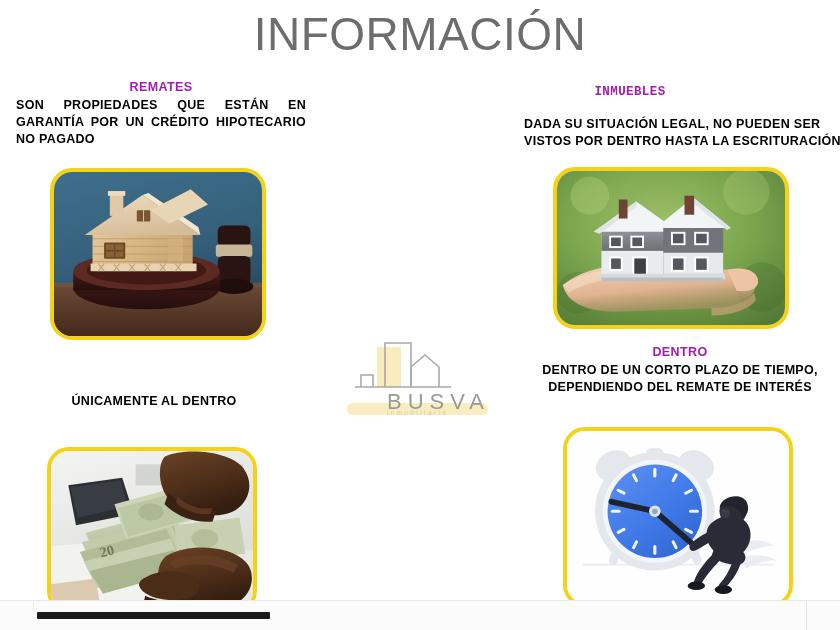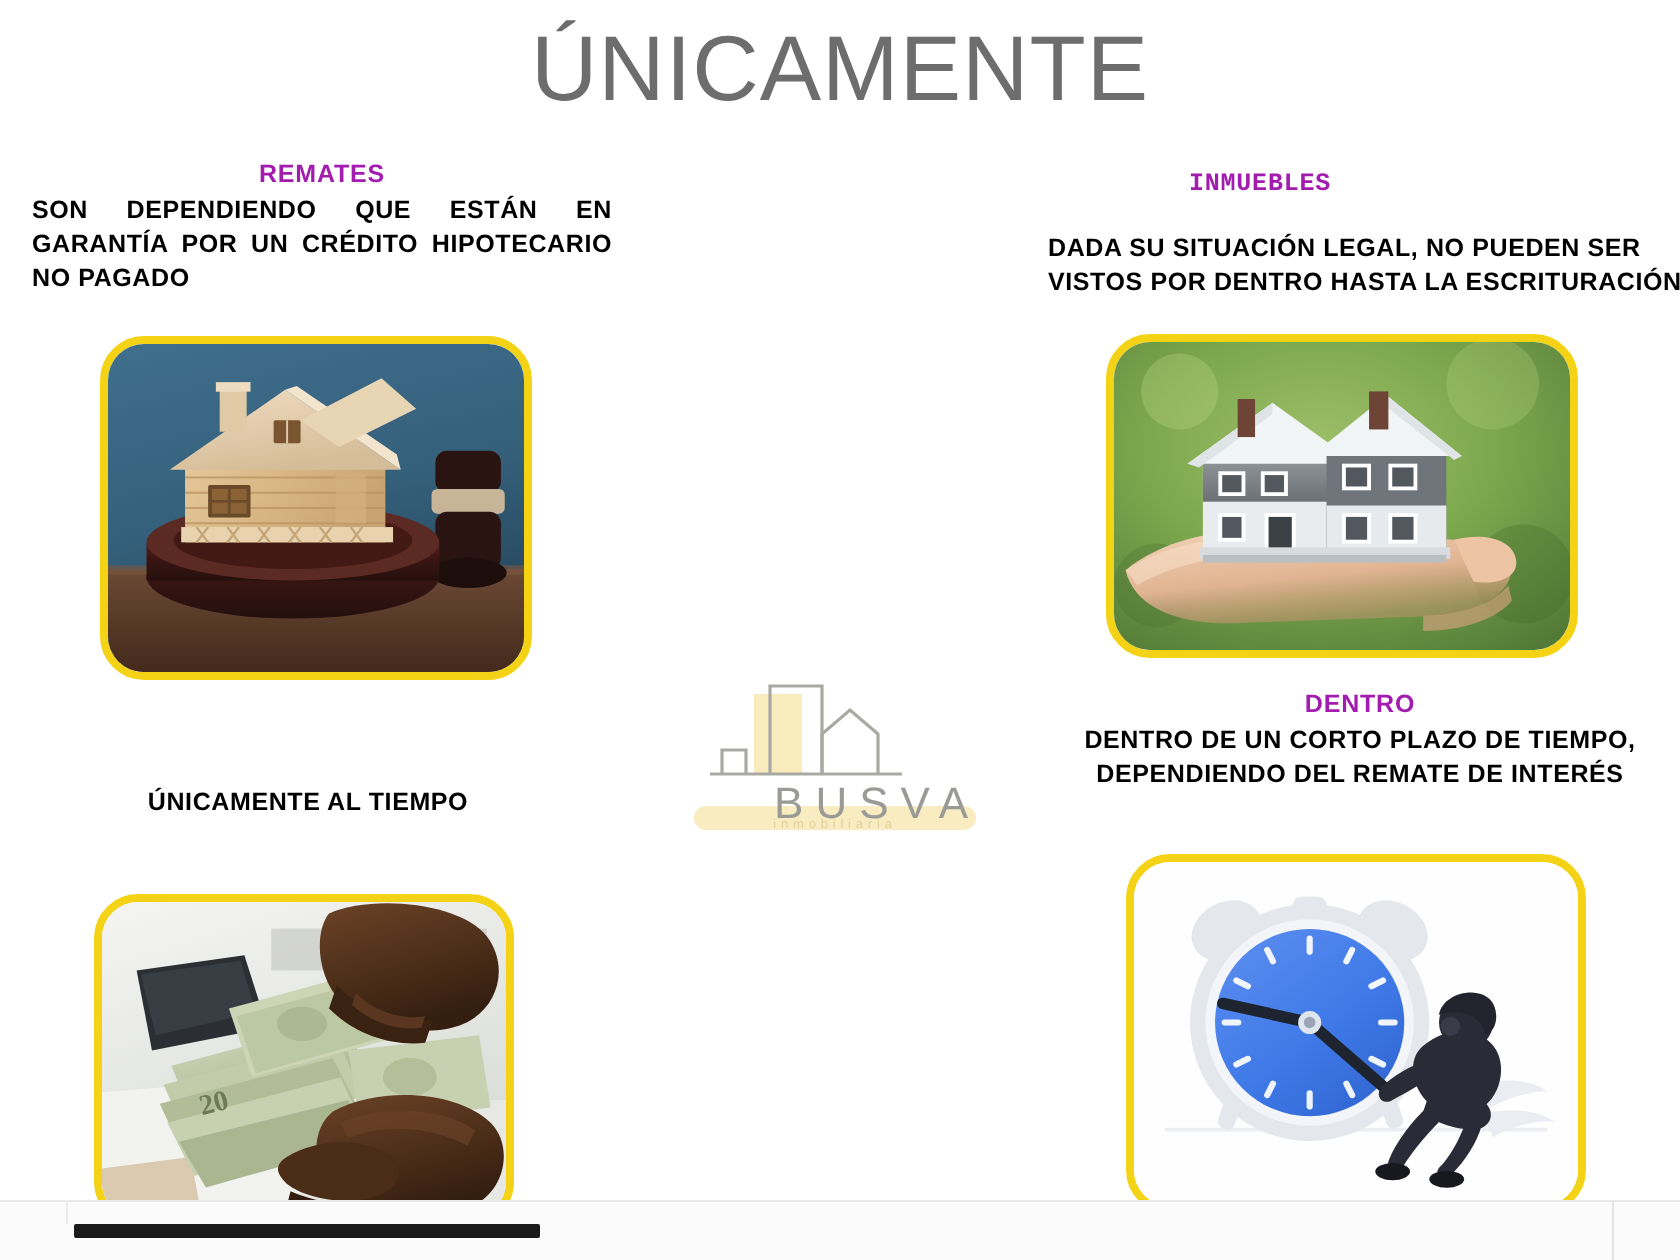--- a/index.html
+++ b/index.html
@@ -192,25 +192,25 @@
     width: 1px;
     height: 12px;
     background: #ececec;
   }
 </style>
 </head>
 <body>
 
 <div class="slide">
 
-  <div class="page-title">ÚNICAMENTE</div>
+  <div class="page-title">INFORMACIÓN</div>
 
   <div class="txt-remates">
     <div class="block-heading">REMATES</div>
-    <div class="block-body body-justify">SON DEPENDIENDO QUE ESTÁN EN GARANTÍA POR UN CRÉDITO HIPOTECARIO NO PAGADO</div>
+    <div class="block-body body-justify">SON PROPIEDADES QUE ESTÁN EN GARANTÍA POR UN CRÉDITO HIPOTECARIO NO PAGADO</div>
   </div>
 
   <div class="photo photo-remates">
     <svg class="canvas" viewBox="0 0 216 172" preserveAspectRatio="none">
       <defs>
         <linearGradient id="gRemBg" x1="0" y1="0" x2="0.3" y2="1">
           <stop offset="0%" stop-color="#3f6f8c"></stop>
           <stop offset="55%" stop-color="#35607b"></stop>
           <stop offset="100%" stop-color="#26465c"></stop>
         </linearGradient>
@@ -370,21 +370,21 @@
         <rect x="142" y="90" width="15" height="16" fill="#ffffff"></rect>
         <rect x="144" y="92" width="11" height="12" fill="#52585d"></rect>
       </g>
 
       <rect x="44" y="108" width="130" height="6" fill="#d8dcdf"></rect>
       <rect x="46" y="112" width="126" height="4" fill="#b9bfc3"></rect>
     </svg>
   </div>
 
   <div class="txt-pago">
-    <div class="block-body body-center">ÚNICAMENTE AL TIEMPO</div>
+    <div class="block-body body-center">ÚNICAMENTE AL DENTRO</div>
   </div>
 
   <div class="photo photo-pago">
     <svg class="canvas" viewBox="0 0 210 166" preserveAspectRatio="none">
       <defs>
         <linearGradient id="gPaper" x1="0" y1="0" x2="0.4" y2="1">
           <stop offset="0%" stop-color="#f4f5f3"></stop>
           <stop offset="100%" stop-color="#d9dbd6"></stop>
         </linearGradient>
         <linearGradient id="gBill" x1="0" y1="0" x2="0.5" y2="1">

